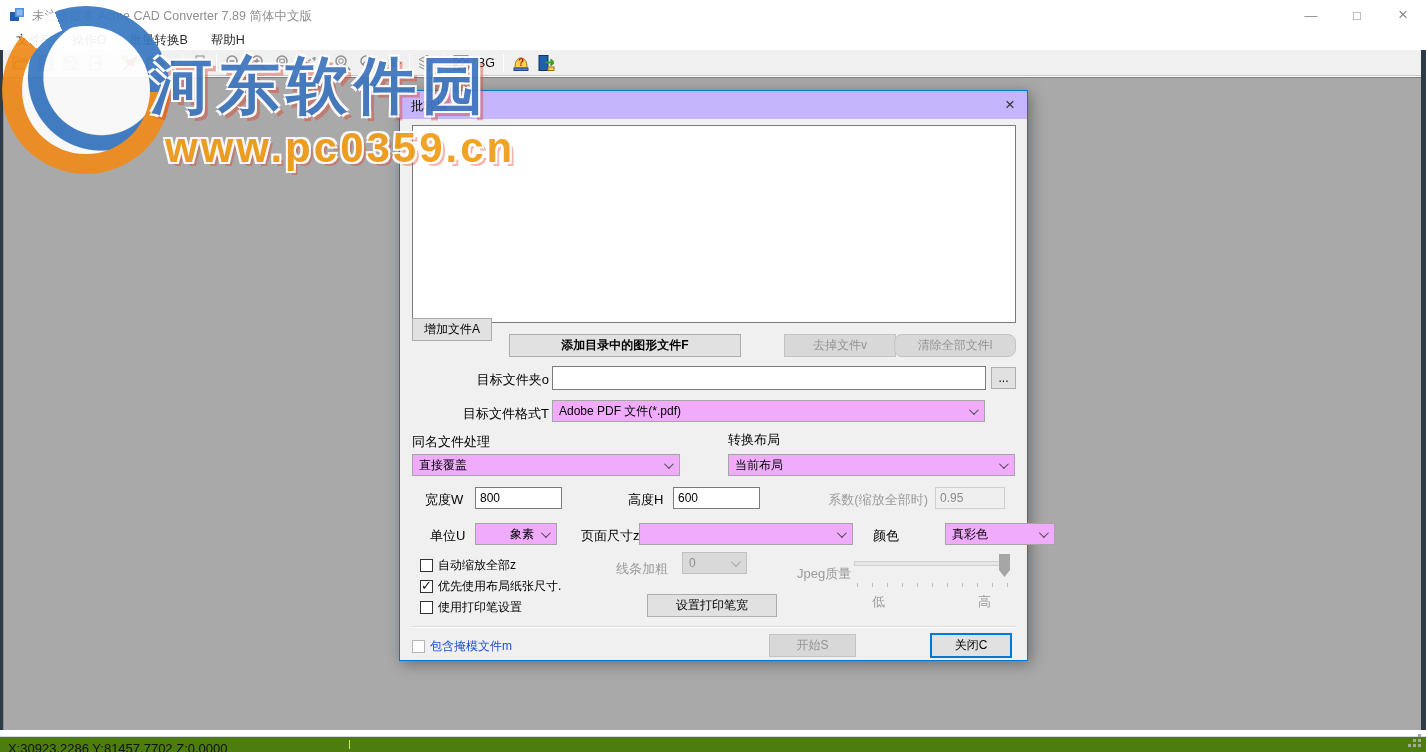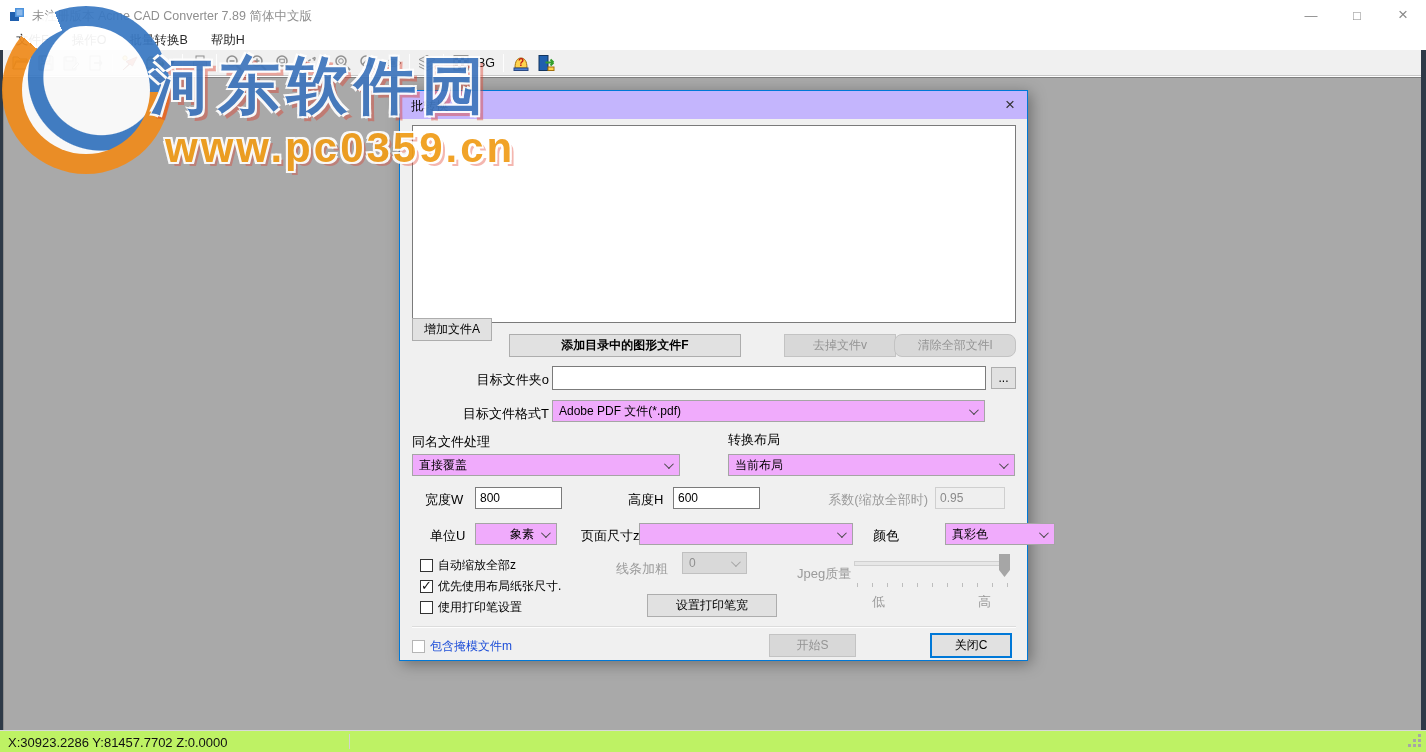--- a/index.html
+++ b/index.html
@@ -21,21 +21,21 @@
   .tb-caret { width:11px; height:22px; display:flex; align-items:center; justify-content:center; font-size:7px; color:#222; }
   .bg-label { font-size:12.5px; color:#111; padding:0 4px; }
 
   
   .edge-strip { position:absolute; top:50px; bottom:22px; background:#2e3a48; }
   .edge-left { left:0; width:3px; }
   .edge-right { right:0; width:5px; }
   .canvas { position:absolute; left:3px; right:5px; top:77px; bottom:22px; background:#a9a9a9; border-top:1px solid #7e7e7e; border-left:1px solid #8e8e8e; }
 
   
-  .statusbar { position:absolute; left:0; bottom:0; width:100%; height:22px; background:#bef264; border-top:1px solid #d9d9d9; }
+  .statusbar { position:absolute; left:0; bottom:0; width:100%; height:16px; background:#4d7c0f; border-top:1px solid #d9d9d9; }
   .status-text { position:absolute; left:8px; top:4px; font-size:13px; color:#111; }
   .status-sep { position:absolute; left:349px; top:3px; bottom:3px; width:1px; background:#d2d2d2; }
   .grip { position:absolute; right:4px; bottom:4px; width:14px; height:14px; }
   .grip span { position:absolute; left:0; top:0; width:3px; height:3px; background:transparent;
     box-shadow:10px 0 #a6a6a6, 10px 5px #a6a6a6, 5px 5px #a6a6a6, 10px 10px #a6a6a6, 5px 10px #a6a6a6, 0 10px #a6a6a6; }
 
   
   .watermark { position:absolute; left:0; top:0; width:640px; height:200px; pointer-events:none; opacity:.93; z-index:50; }
   .wm-logo { position:absolute; left:2px; top:6px; width:168px; height:168px; border-radius:50%;
     background:conic-gradient(from 210deg, #ef8b1d 0 100deg, #ffffff 100deg 128deg, #3a79c3 128deg 242deg, #ef8b1d 242deg 360deg); }

